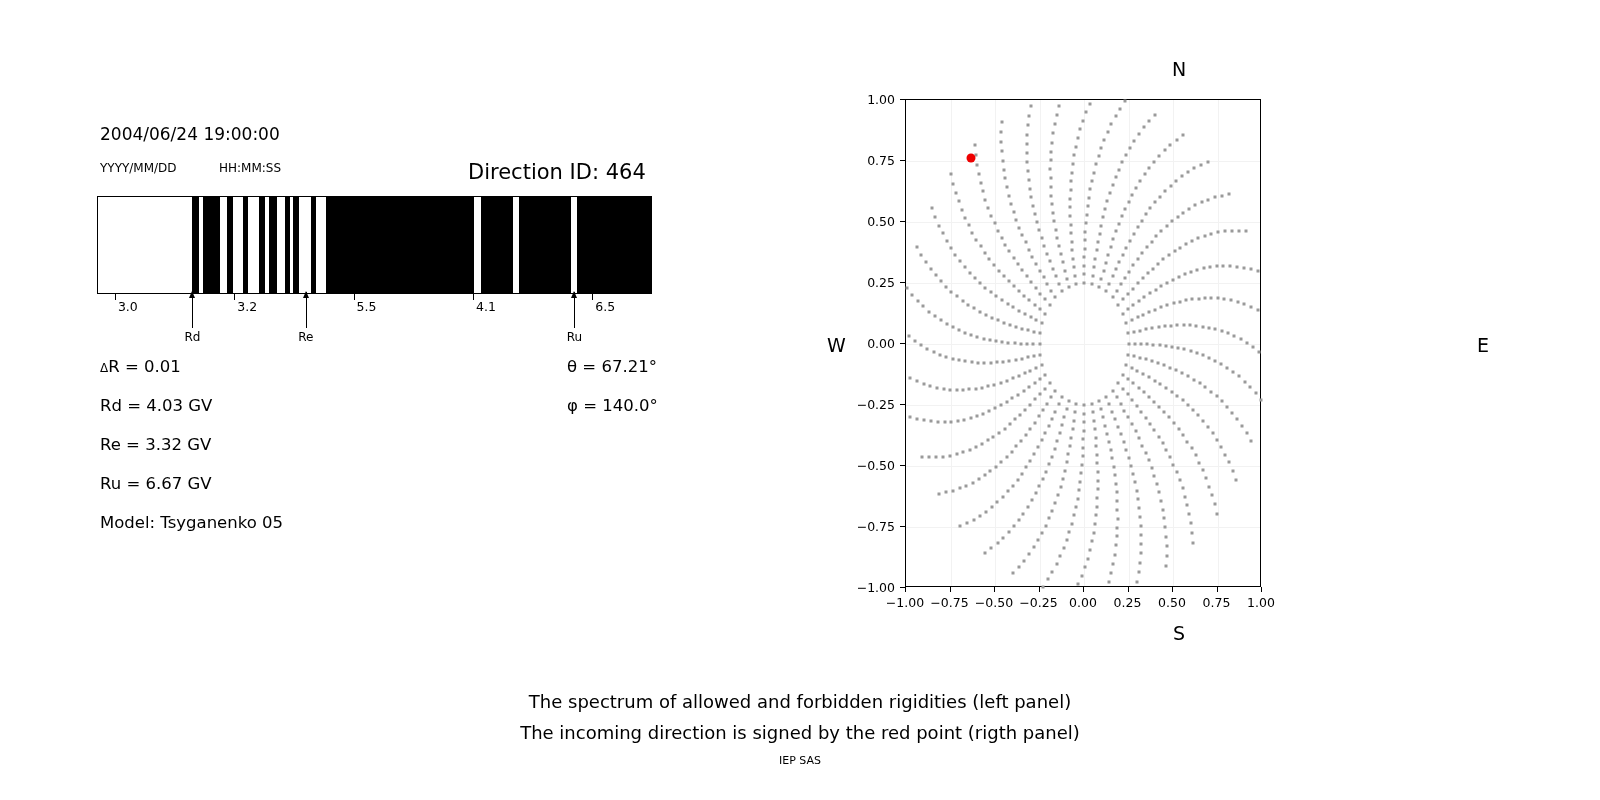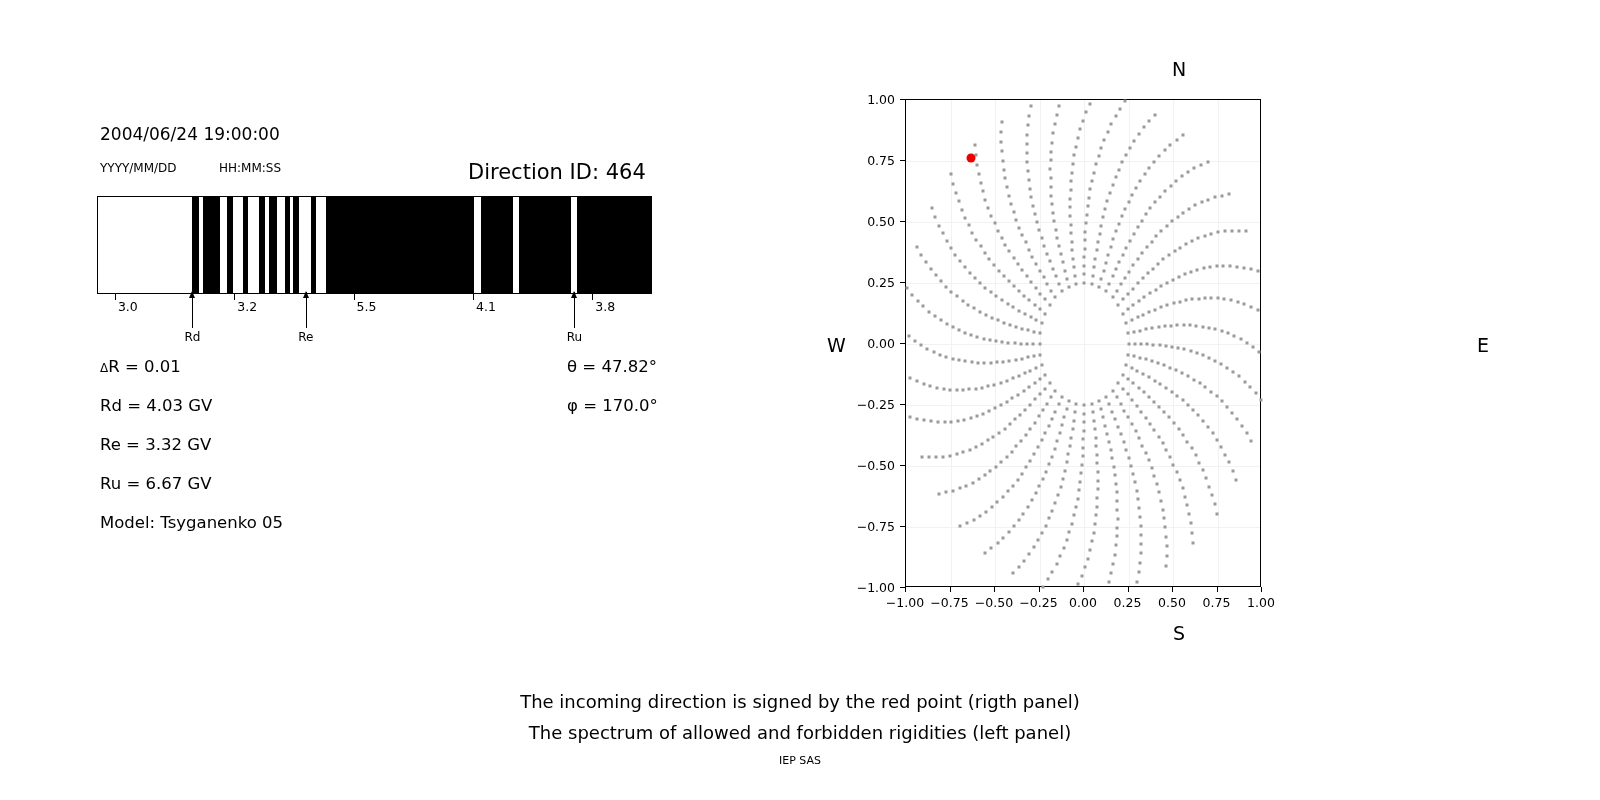--- a/index.html
+++ b/index.html
@@ -234,36 +234,36 @@
   <div id="spectrum-axis">
       <div class="axis-tick" style="left: 17.9032px;"></div>
       <div class="axis-tick-label" style="left: 20.9032px;">3.0</div>
       <div class="axis-tick" style="left: 137.258px;"></div>
       <div class="axis-tick-label" style="left: 140.258px;">3.2</div>
       <div class="axis-tick" style="left: 256.613px;"></div>
       <div class="axis-tick-label" style="left: 259.613px;">5.5</div>
       <div class="axis-tick" style="left: 375.968px;"></div>
       <div class="axis-tick-label" style="left: 378.968px;">4.1</div>
       <div class="axis-tick" style="left: 495.323px;"></div>
-      <div class="axis-tick-label" style="left: 498.323px;">3.8</div>
+      <div class="axis-tick-label" style="left: 498.323px;">6.5</div>
       <div class="marker-arrow" style="left: 95.4839px;"></div>
       <div class="marker-label" style="left: 95.4839px;">Rd</div>
       <div class="marker-arrow" style="left: 208.871px;"></div>
       <div class="marker-label" style="left: 208.871px;">Re</div>
       <div class="marker-arrow" style="left: 477.419px;"></div>
       <div class="marker-label" style="left: 477.419px;">Ru</div>
     </div>
 
   <div class="param" style="left:100px; top:357px;"><span class="delta">Δ</span><span>R = 0.01</span></div>
   <div class="param" style="left:100px; top:396px;">Rd = 4.03 GV</div>
   <div class="param" style="left:100px; top:435px;">Re = 3.32 GV</div>
   <div class="param" style="left:100px; top:474px;">Ru = 6.67 GV</div>
   <div class="param" style="left:100px; top:513px;">Model: Tsyganenko 05</div>
-  <div class="param" style="left:567px; top:357px;">θ = 47.82°</div>
-  <div class="param" style="left:567px; top:396px;">φ = 170.0°</div>
+  <div class="param" style="left:567px; top:357px;">θ = 67.21°</div>
+  <div class="param" style="left:567px; top:396px;">φ = 140.0°</div>
 
 </div>
 
 <div id="right-panel">
   <div class="compass" id="label-north" style="left:372px; top:58px;">N</div>
   <div class="compass" id="label-south" style="left:373px; top:622px;">S</div>
   <div class="compass" id="label-west" style="left:27px;  top:334px;">W</div>
   <div class="compass" id="label-east" style="left:677px; top:334px;">E</div>
 
   <div id="plot-frame">
@@ -1135,16 +1135,16 @@
     <div class="xtick-label" style="left: 327.5px; top: 595px;">0.25</div>
     <div class="xtick" style="left: 372px; top: 587px;"></div>
     <div class="xtick-label" style="left: 372px; top: 595px;">0.50</div>
     <div class="xtick" style="left: 416.5px; top: 587px;"></div>
     <div class="xtick-label" style="left: 416.5px; top: 595px;">0.75</div>
     <div class="xtick" style="left: 461px; top: 587px;"></div>
     <div class="xtick-label" style="left: 461px; top: 595px;">1.00</div>
   </div>
 
 <div id="caption">
+  <div class="caption-line">The spectrum of allowed and forbidden rigidities (left panel)</div>
   <div class="caption-line">The incoming direction is signed by the red point (rigth panel)</div>
-  <div class="caption-line">The spectrum of allowed and forbidden rigidities (left panel)</div>
 </div>
 <div id="footer">IEP SAS</div>
 
 </body></html>

